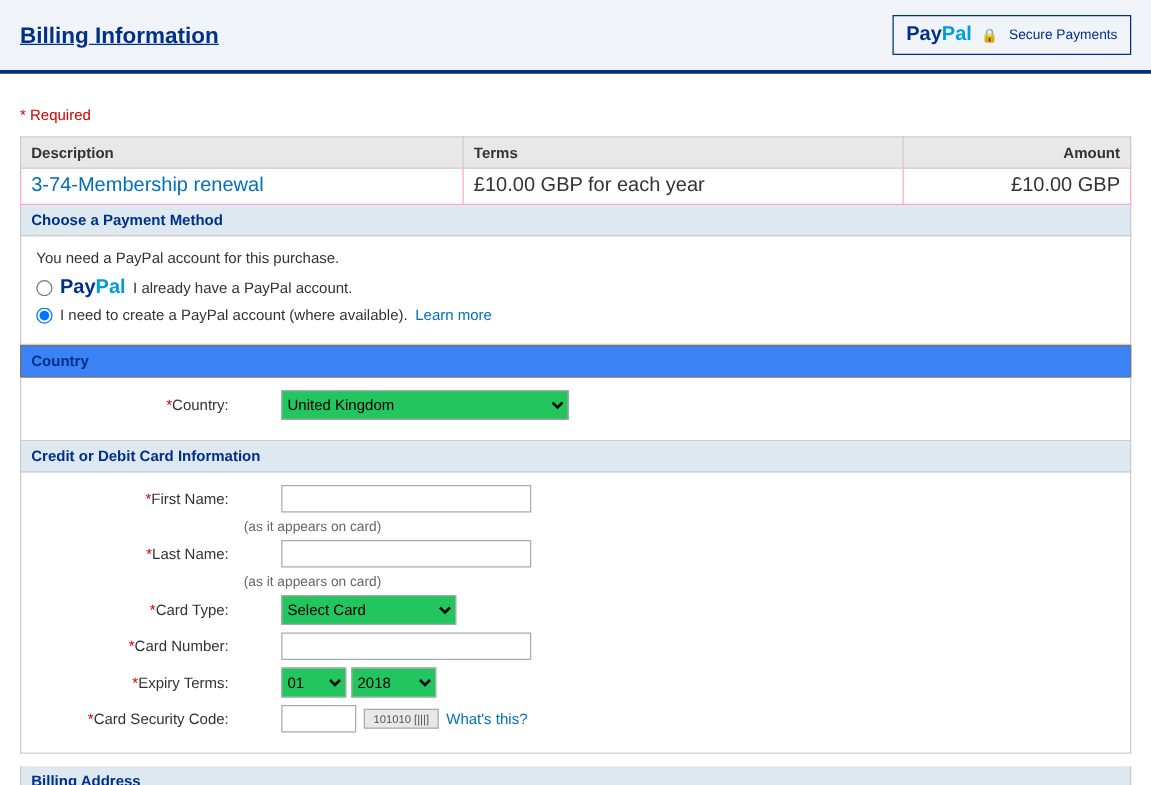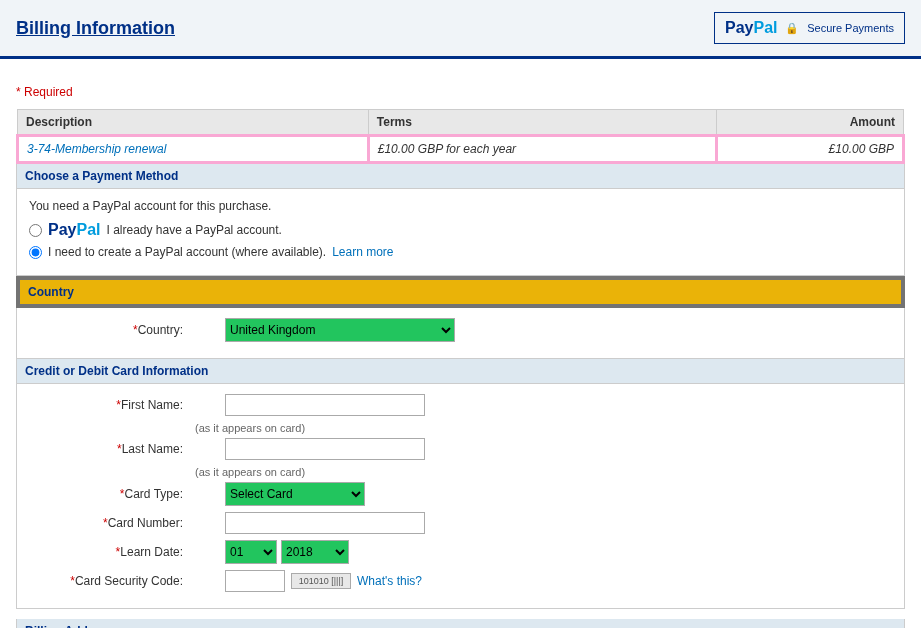--- a/index.html
+++ b/index.html
@@ -47,24 +47,23 @@
     table.billing-table th {
       background: #e8e8e8;
       border: 1px solid #ccc;
       padding: 5px 8px;
       text-align: left;
       font-weight: bold;
       font-size: 12px;
     }
     table.billing-table th.amount { text-align: right; }
     table.billing-table td {
-      border: 3px solid #f9a8d4;
-      padding: 5px 8px;
-      font-size: 12px;
-      font-style: italic;
+      border: 1px solid #f9a8d4;
+      padding: 5px 8px;
+      font-size: 16px;
     }
     table.billing-table td.amount { text-align: right; }
     .link-blue { color: #0070ba; text-decoration: none; }
 
     .section-header {
       background: #dde8f0;
       border: 1px solid #ccc;
       border-top: none;
       padding: 5px 8px;
       font-weight: bold;
@@ -121,22 +120,22 @@
       width: 200px;
     }
     .form-select {
       border: 1px solid #aaa;
       padding: 3px 0;
       font-size: 12px;
       background: #22c55e;
     }
 
     .country-section-header {
-      background: #eab308;
-      border: 4px solid #737373;
+      background: #3b82f6;
+      border: 1px solid #737373;
       padding: 5px 8px;
       font-weight: bold;
       font-size: 12px;
       color: #003087;
       margin-top: 0;
     }
     .country-section-content {
       border: 1px solid #ccc;
       border-top: none;
       padding: 10px 12px 10px;
@@ -302,21 +301,21 @@
 
     <div class="form-row">
       <label class="form-label">
         <span class="req">*</span><span>Card Number:</span>
       </label>
       <input type="text" class="form-input-text" style="">
     </div>
 
     <div class="form-row">
       <label class="form-label">
-        <span class="req">*</span><span>Learn Date:</span>
+        <span class="req">*</span><span>Expiry Terms:</span>
       </label>
       <div class="expiry-row">
         <select class="form-select" style="width:52px;">
           <option>01</option>
           <option>02</option>
           <option>03</option>
           <option>04</option>
           <option>05</option>
           <option>06</option>
           <option>07</option>

